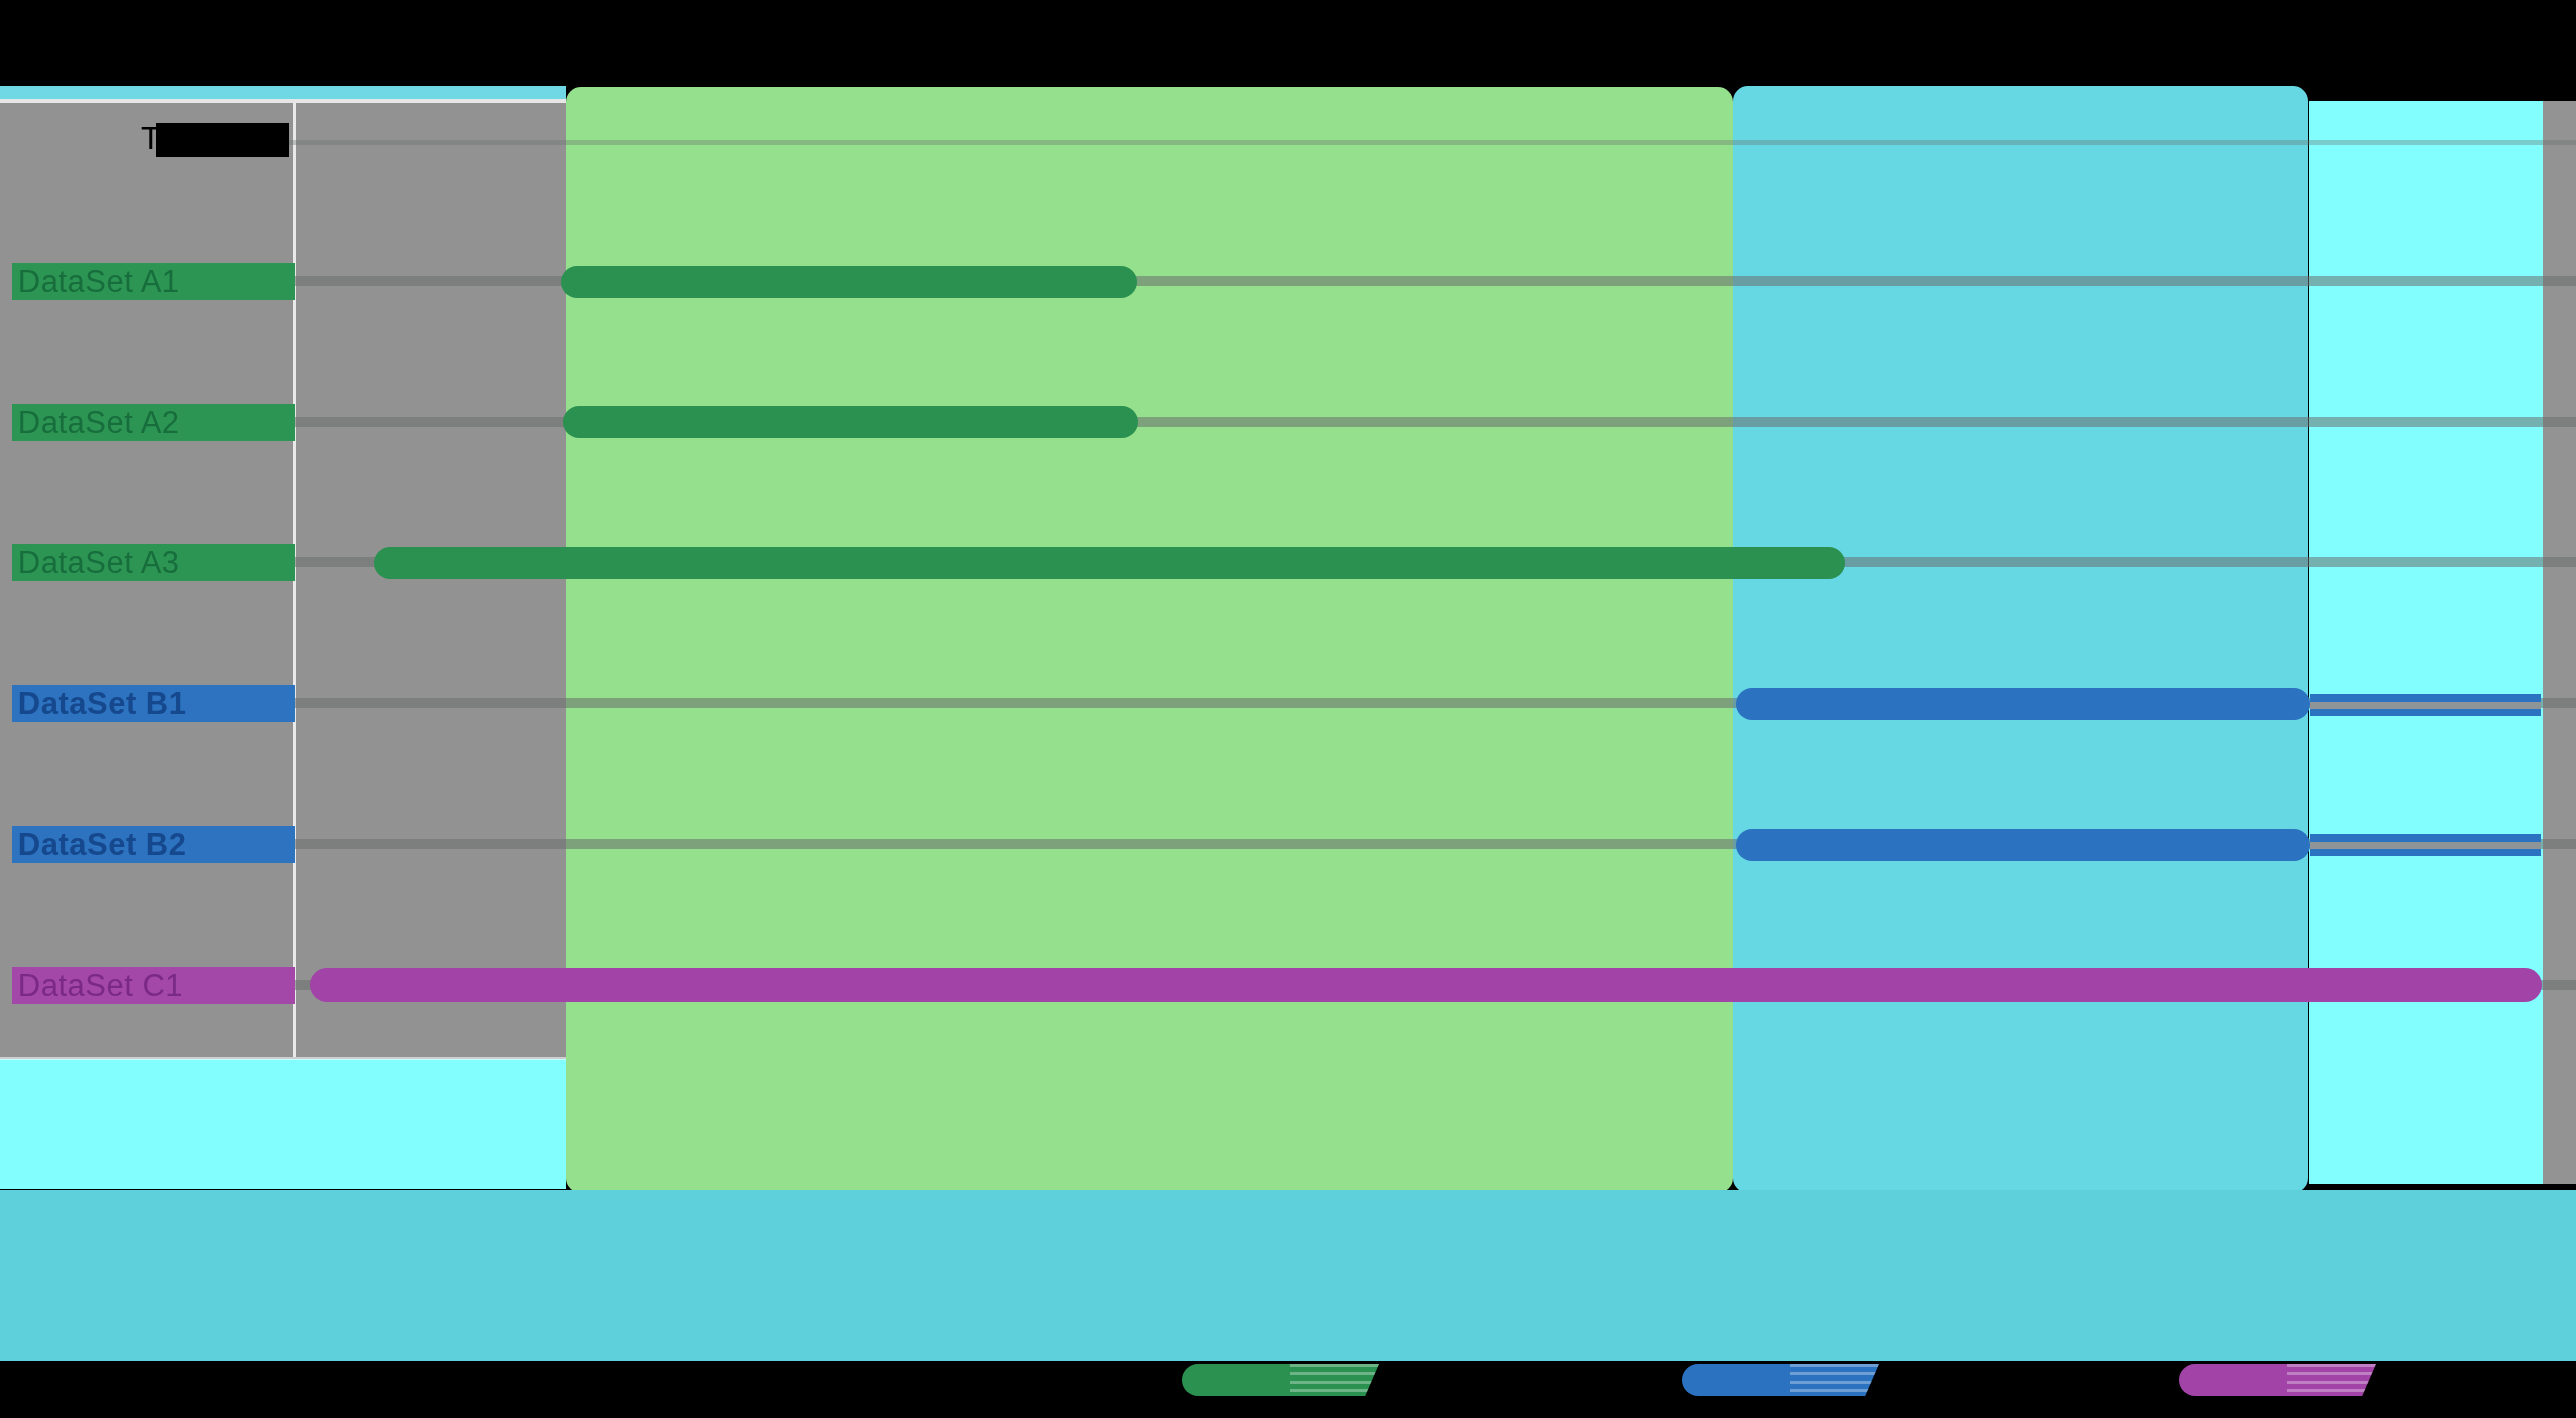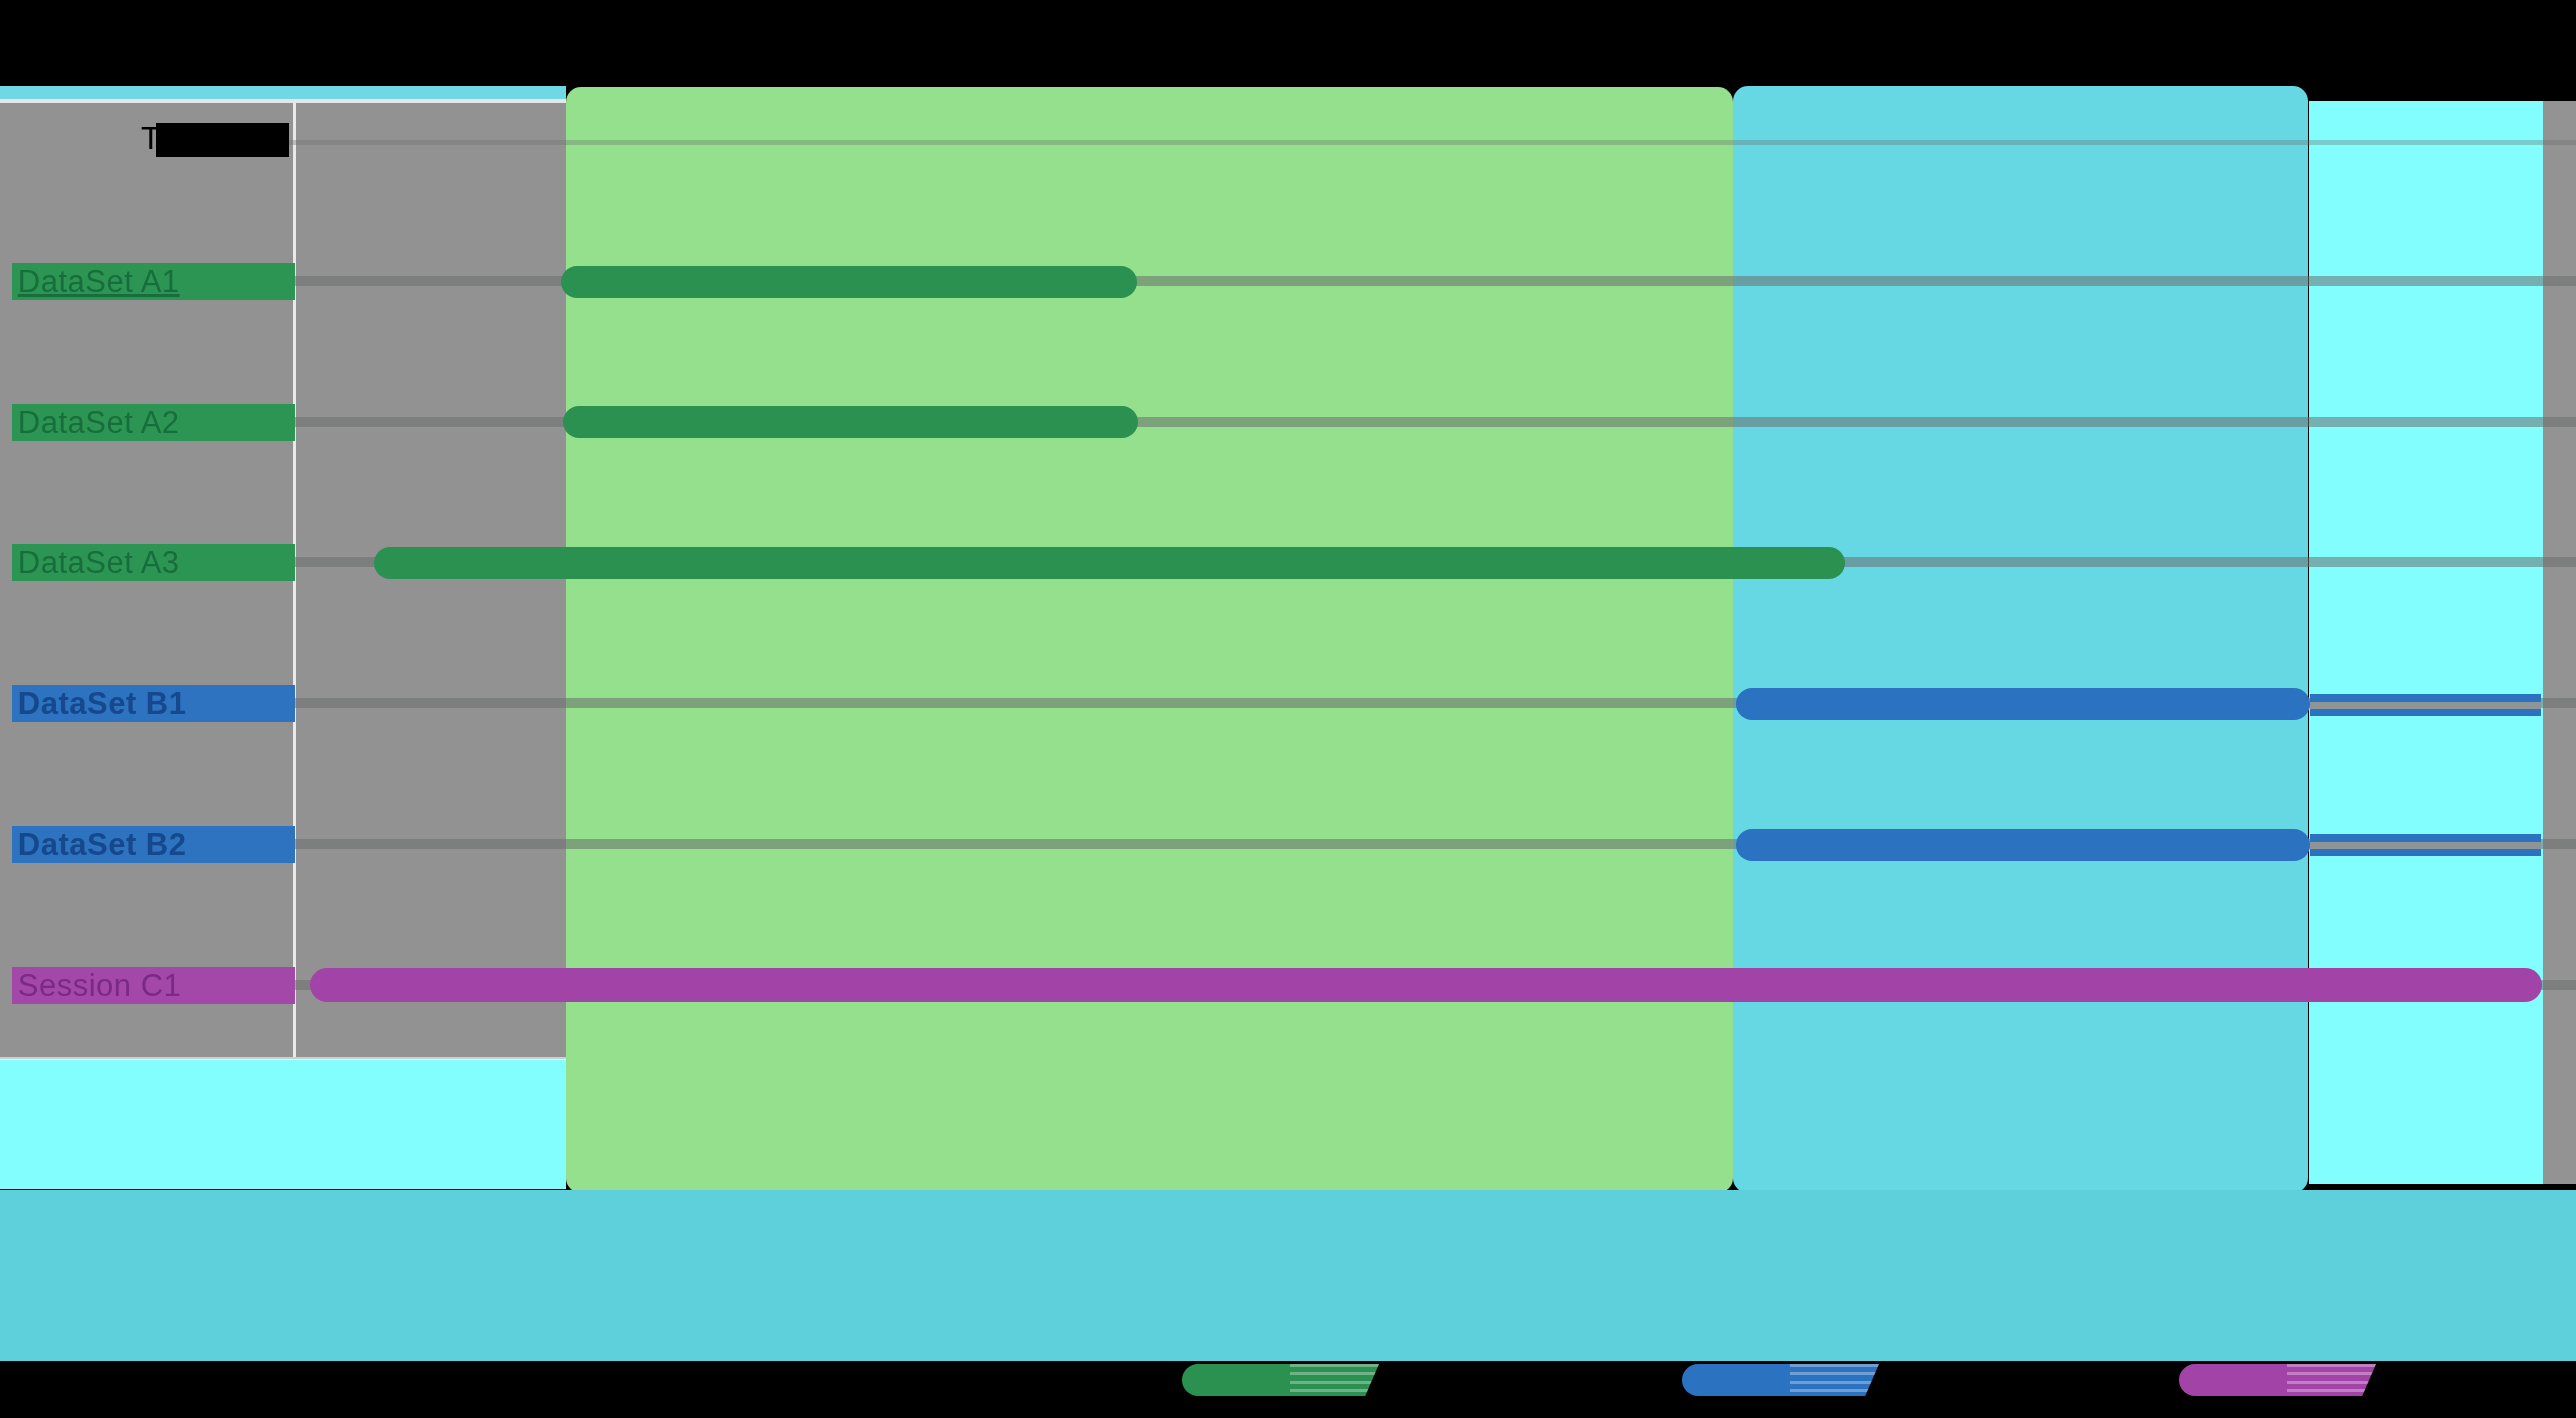--- a/index.html
+++ b/index.html
@@ -39,21 +39,21 @@
   .bar-ext{left:2310px;width:231px;height:21.6px;
            background:linear-gradient(to bottom,#2b72c0 0 8.4px,#8f9496 8.4px 15px,#2b72c0 15px 21.6px);}
   .ext-b1{top:694px;} .ext-b2{top:834px;}
 
   
   .row-label{left:12.2px;width:277px;height:37px;line-height:37px;padding-left:5.6px;
              font-size:31px;letter-spacing:0.5px;white-space:nowrap;overflow:hidden;}
   .lbl-green{background:#2c9553;color:#176e3c;}
   .lbl-blue{background:#2d73c0;color:#16488e;font-weight:bold;}
   .lbl-purple{background:#a347a9;color:#7b2987;}
-  .lr1{top:263px;text-decoration:underline;} .lr2{top:404px;} .lr3{top:544px;} .lr4{top:685px;} .lr5{top:826px;} .lr6{top:967px;}
+  .lr1{top:263px;} .lr2{top:404px;} .lr3{top:544px;} .lr4{top:685px;} .lr5{top:826px;} .lr6{top:967px;}
 
   
   .header-text{left:141px;top:120px;font-size:32px;color:#000;}
   .redaction{left:156px;top:123px;width:133px;height:34px;background:#000;}
 
   
   .session-label{top:1104px;width:375px;text-align:center;font-size:41px;}
   .s1-label{left:663px;color:#223c27;}
   .s2-label{left:1832px;color:#14383f;}
 
@@ -98,21 +98,21 @@
   <div class="abs bar-ext ext-b1" style="position:absolute;"></div>
   <div class="abs bar bar-blue bar-b2"></div>
   <div class="abs bar-ext ext-b2" style="position:absolute;"></div>
   <div class="abs bar bar-purple bar-c1"></div>
 
   <div class="abs row-label lbl-green lr1">DataSet A1</div>
   <div class="abs row-label lbl-green lr2">DataSet A2</div>
   <div class="abs row-label lbl-green lr3">DataSet A3</div>
   <div class="abs row-label lbl-blue lr4">DataSet B1</div>
   <div class="abs row-label lbl-blue lr5">DataSet B2</div>
-  <div class="abs row-label lbl-purple lr6">Session C1</div>
+  <div class="abs row-label lbl-purple lr6">DataSet C1</div>
 
   <div class="abs header-text">T</div>
   <div class="abs redaction"></div>
 
 
   <div class="abs legend-swatch sw1">
       <div class="sw-streaks"></div>
     </div>
   <div class="abs legend-swatch sw2">
       <div class="sw-streaks"></div>

